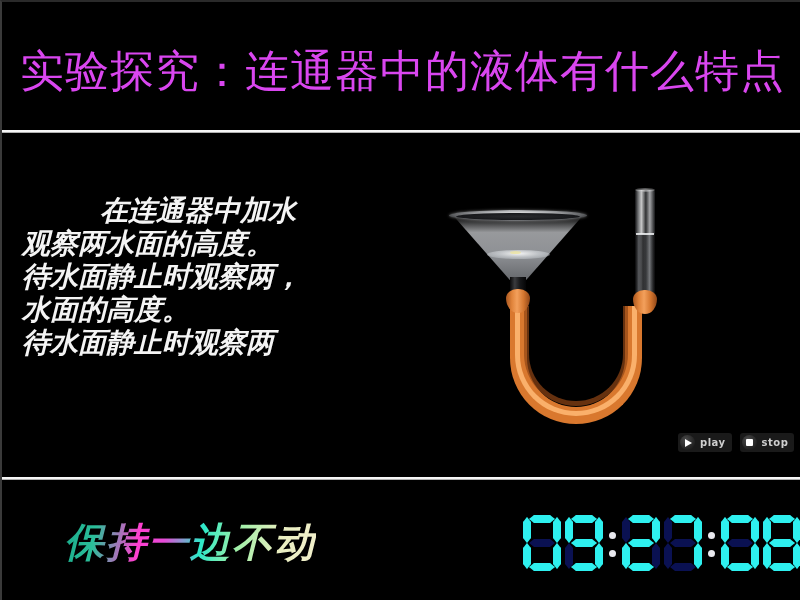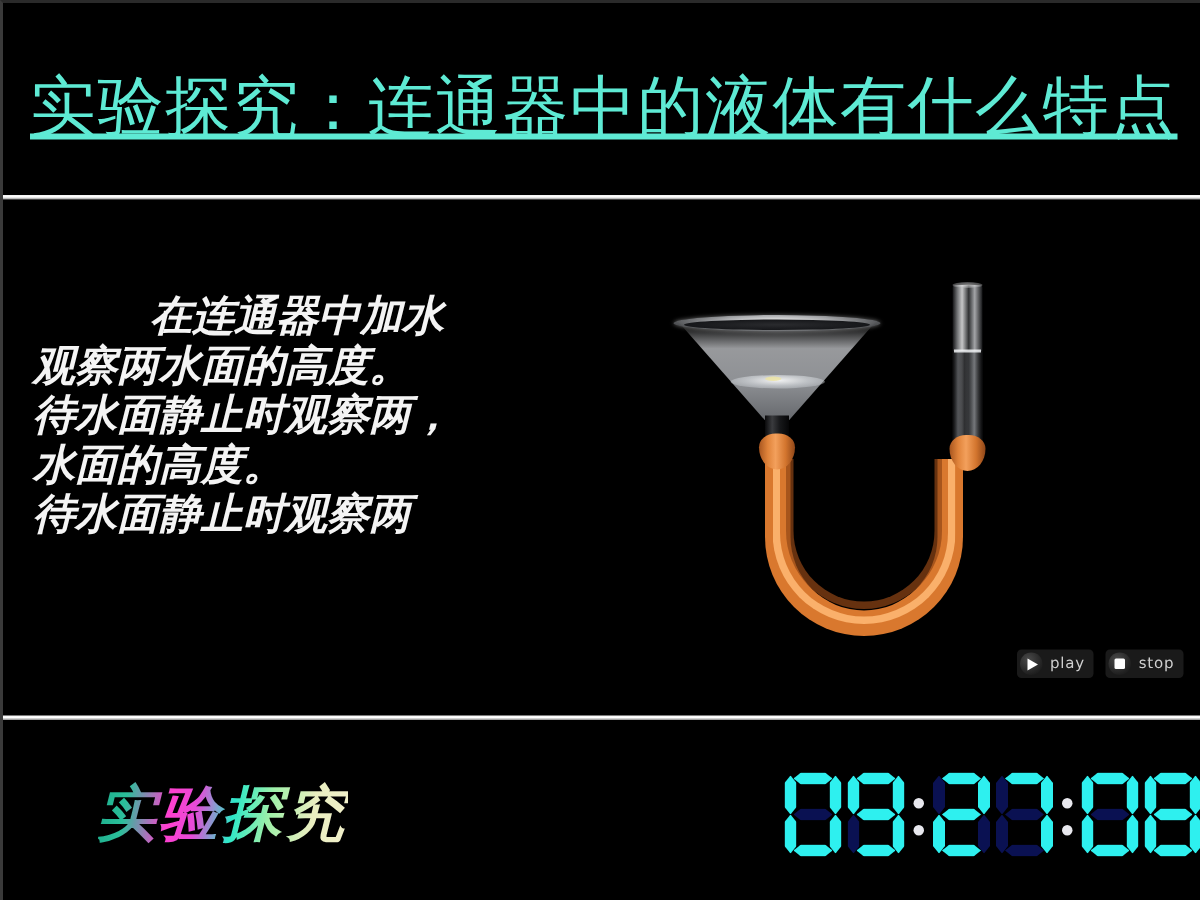--- a/index.html
+++ b/index.html
@@ -26,27 +26,26 @@
   #title-bar {
     position: absolute;
     left: 0; top: 0;
     width: 800px;
     height: 130px;
   }
   #page-title {
     position: absolute;
     left: 18px;
     top: 44px;
-    color: #5eead4;
+    color: #d946ef;
     font-family: "Liberation Serif", "DejaVu Serif", serif;
     font-size: 44px;
     line-height: 52px;
     letter-spacing: 1px;
     white-space: nowrap;
-    text-decoration: underline;
   }
 
   
   .divider {
     position: absolute;
     left: 0;
     width: 800px;
     height: 3px;
     background: linear-gradient(to bottom, #f2f2f2 0%, #ffffff 45%, #8d8d8d 100%);
   }
@@ -283,21 +282,21 @@
   }
   .glyph-stop {
     width: 7px; height: 7px;
     background: #ffffff;
     border-radius: 1px;
   }
   .ctrl-label {
     color: #cfcfcf;
     font-family: "DejaVu Sans", "Liberation Sans", sans-serif;
     font-size: 10px;
-    font-weight: normal;
+    font-weight: bold;
     letter-spacing: 0.5px;
   }
 
   
   #signature {
     position: absolute;
     left: 62px;
     top: 513px;
     font-family: "DejaVu Sans", "Liberation Sans", sans-serif;
     font-size: 40px;
@@ -420,21 +419,21 @@
     <div class="ctrl-btn">
       <span class="ctrl-glyph">
         <span class="glyph-stop"></span>
       </span>
       <span class="ctrl-label">stop</span>
     </div>
   </div>
 
   <div class="divider" id="divider-bottom"></div>
 
-  <div id="signature">实验探究</div>
+  <div id="signature">保持一边不动</div>
 
   <div id="clock">
     <div class="digit">
         <div class="seg seg-a on"></div>
         <div class="seg seg-b on"></div>
         <div class="seg seg-c on"></div>
         <div class="seg seg-d on"></div>
         <div class="seg seg-e on"></div>
         <div class="seg seg-f on"></div>
         <div class="seg seg-g off"></div>

